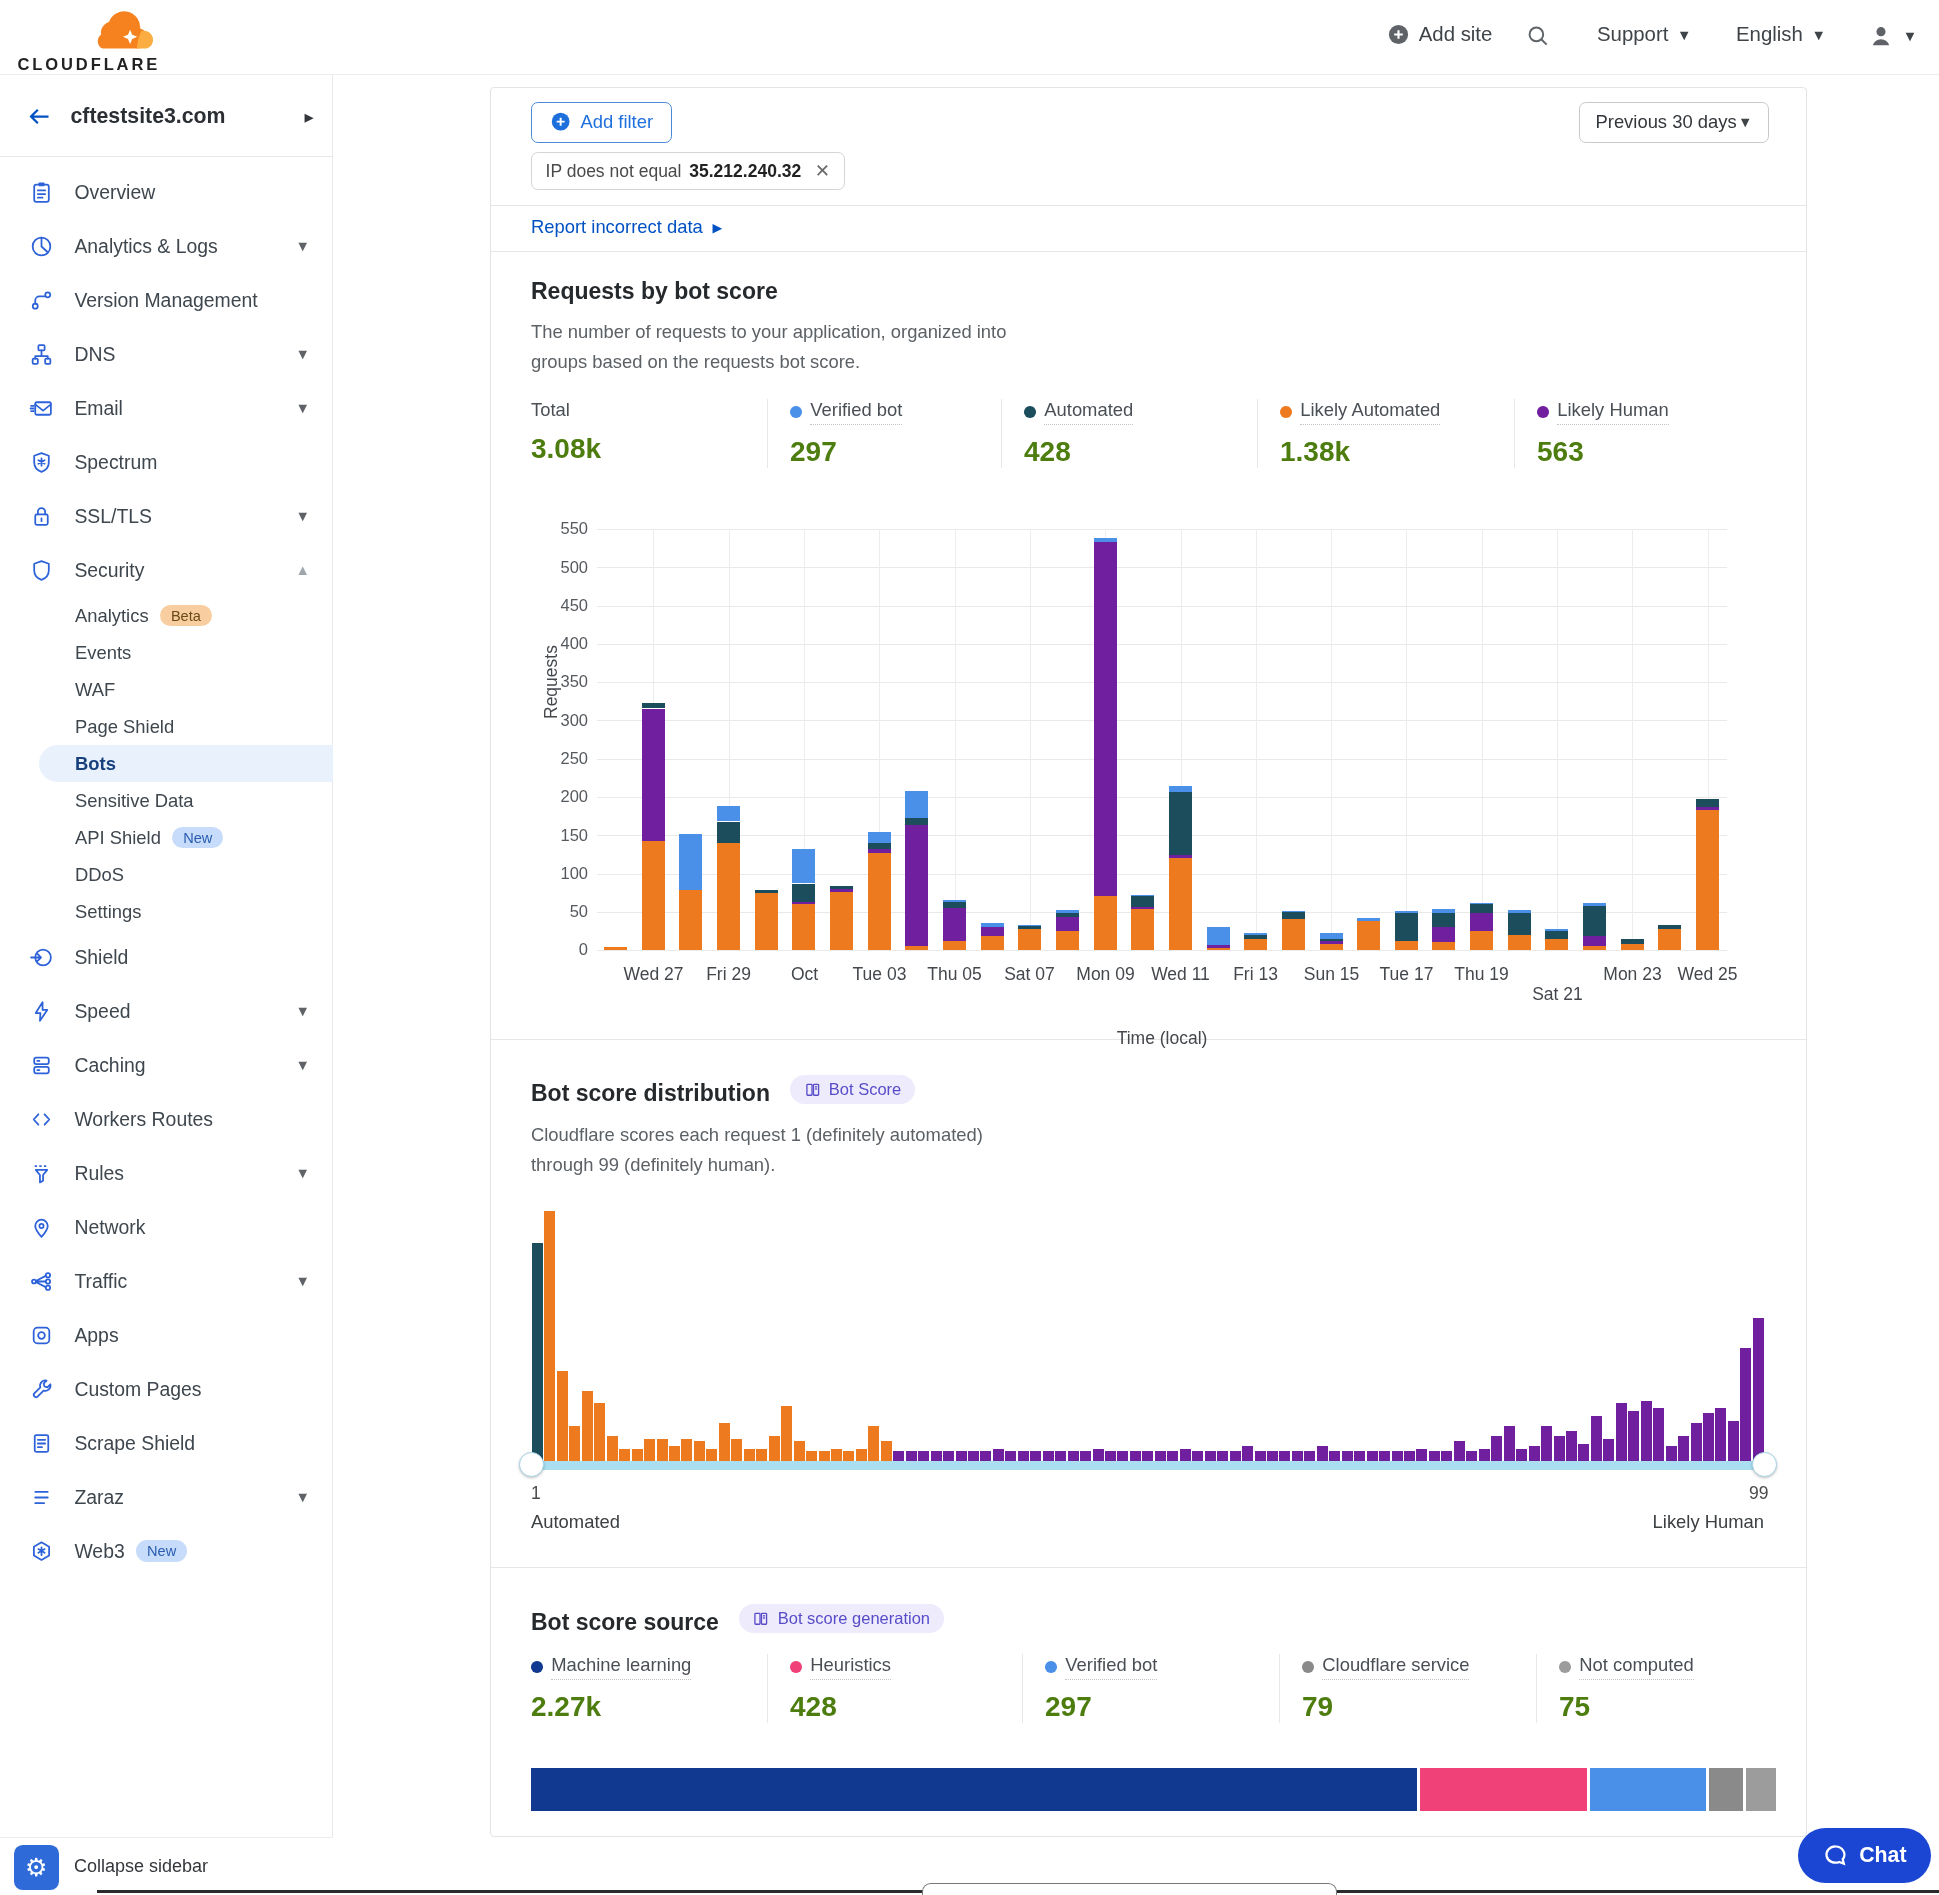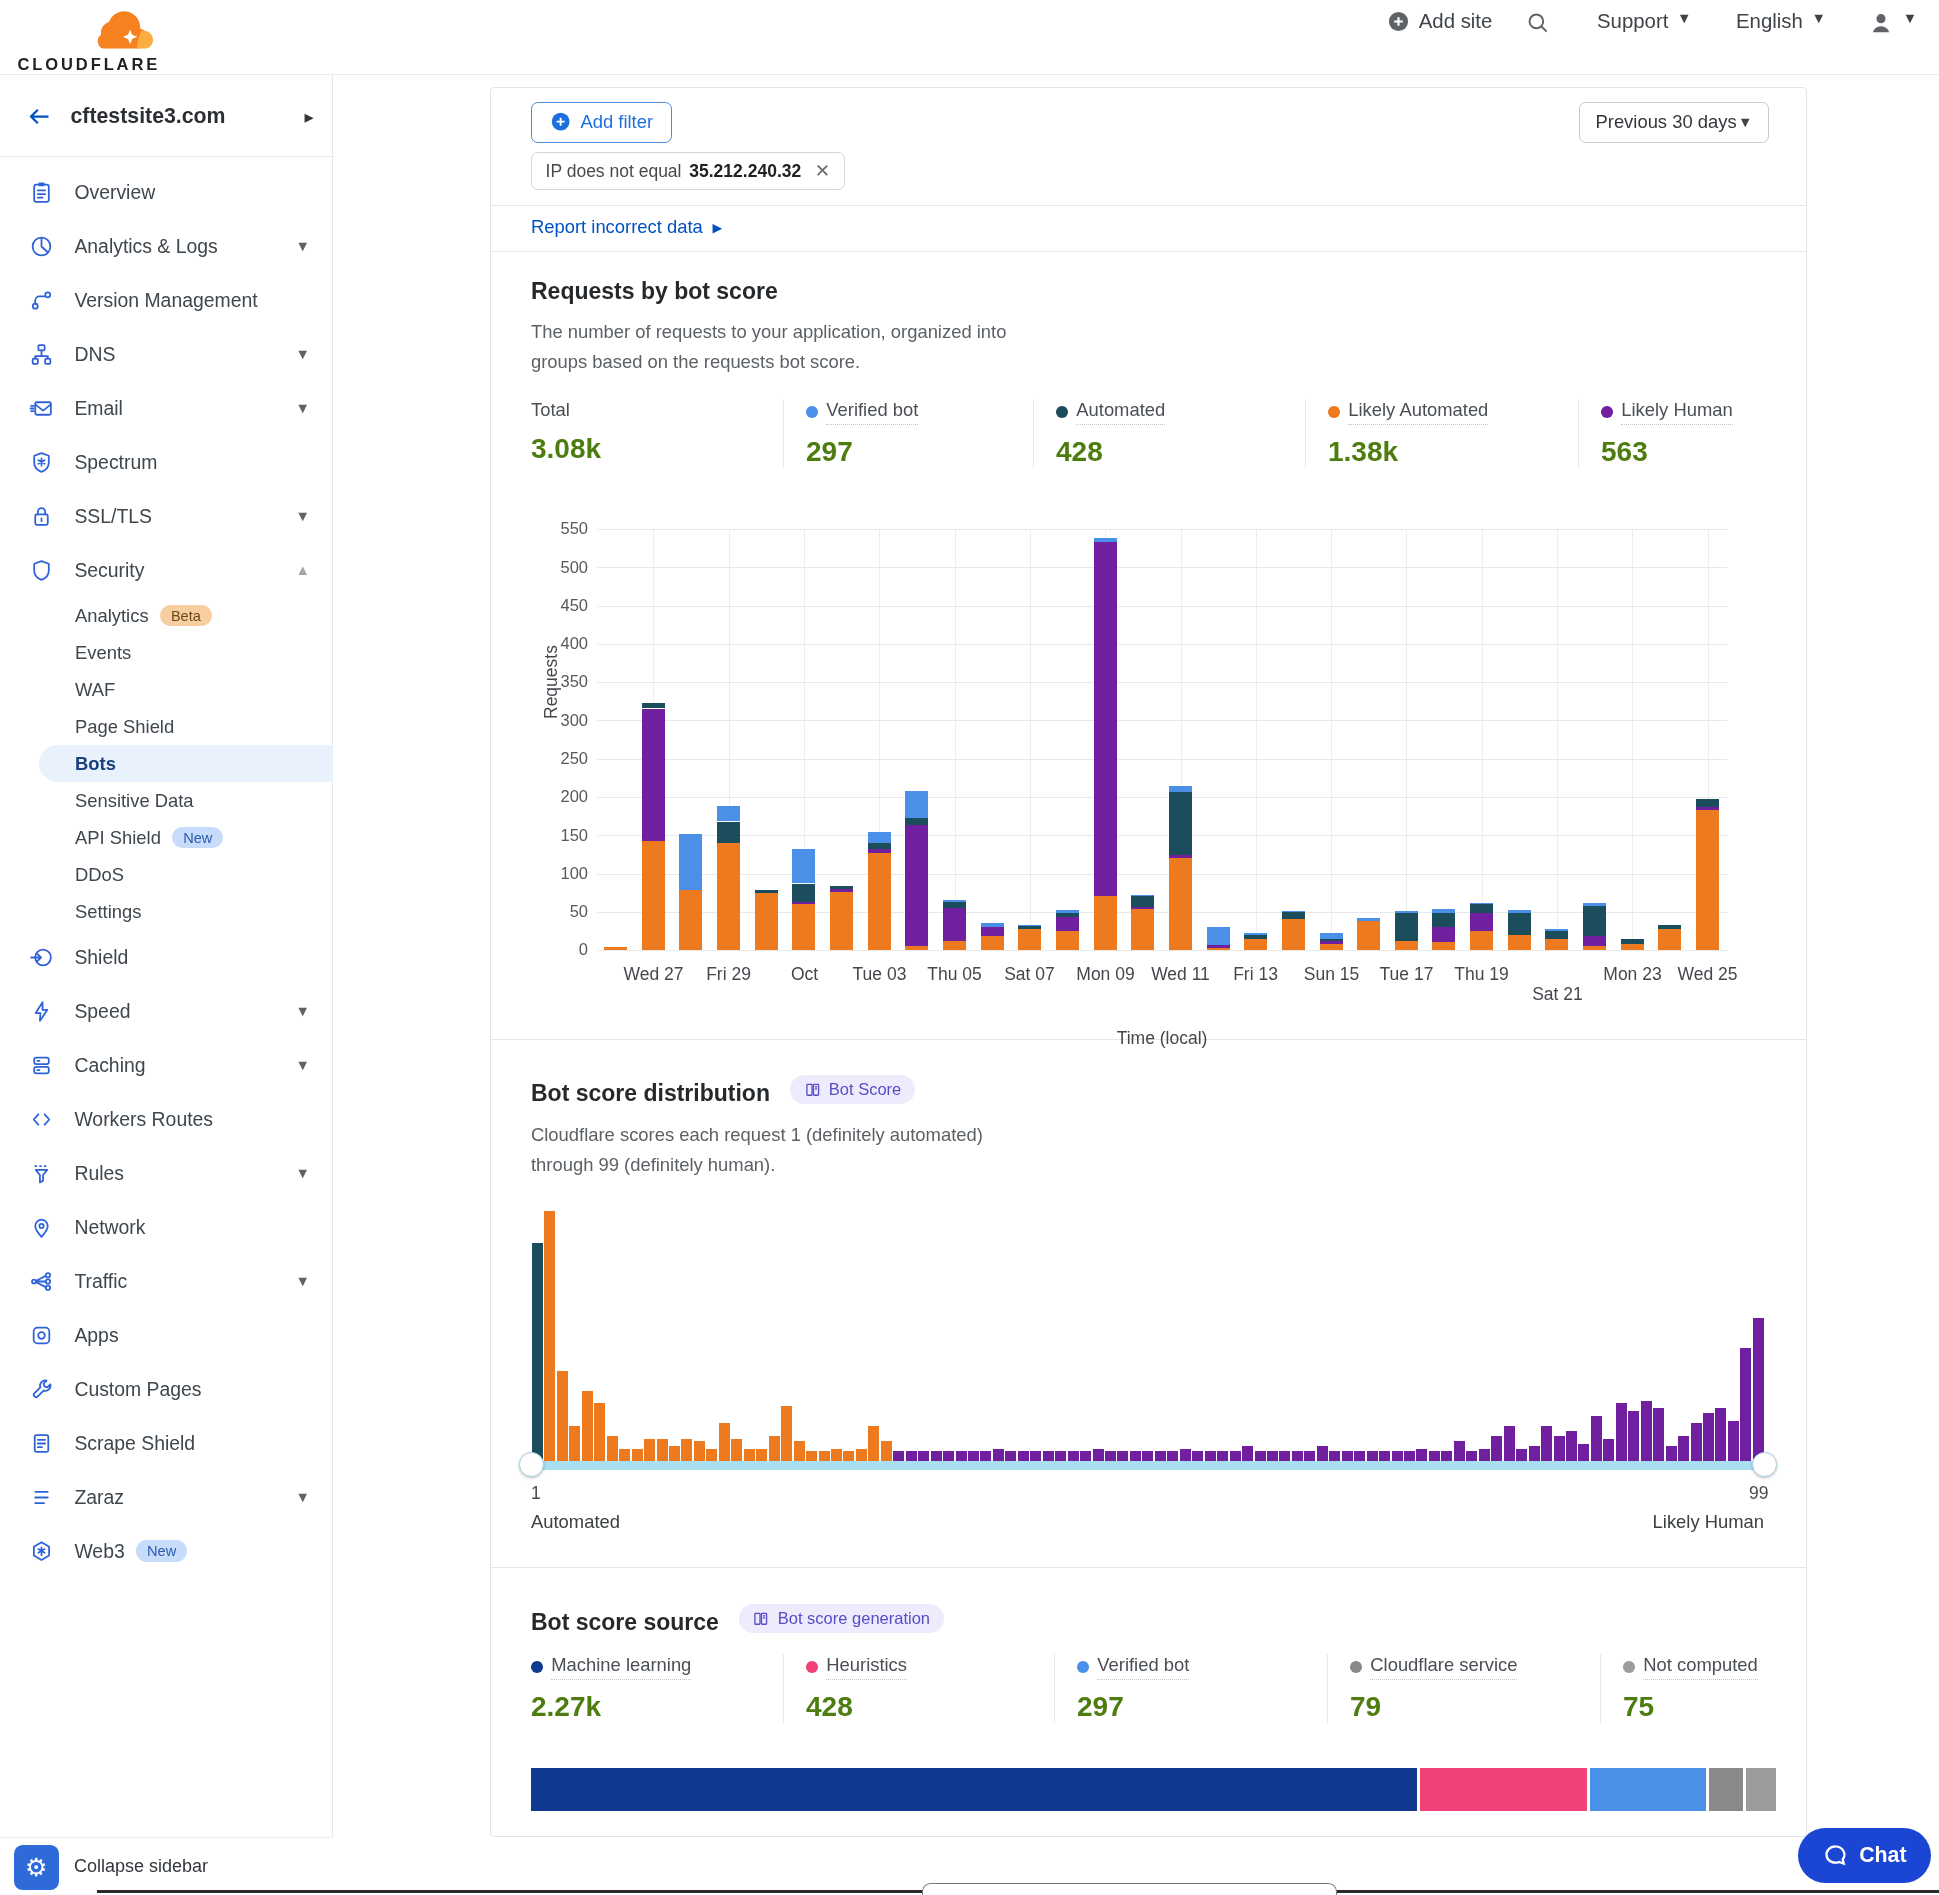--- a/index.html
+++ b/index.html
@@ -4,21 +4,21 @@
 <style>
   * { box-sizing: border-box; margin:0; padding:0; }
   body { font-family: "Liberation Sans", sans-serif; background:#fff; }
   .page { position:relative; width:1940px; height:1895px; background:#fff; overflow:hidden; }
   .abs { position:absolute; }
 
   
   .topnav { position:absolute; left:0; top:0; width:1940px; height:75px; background:#fff; border-bottom:1px solid #ececec; z-index:5; }
   .logo-cloud { position:absolute; left:86px; top:9.7px; width:70px; height:45px; }
   .logo-word { position:absolute; left:17.5px; top:55px; font-size:16.5px; font-weight:700; letter-spacing:2.9px; color:#222; }
-  .nav-item { position:absolute; top:10px; display:flex; gap:8.7px; font-size:20.4px; color:#3f4449; cursor:pointer; }
+  .nav-item { position:absolute; top:23px; display:flex; align-items:center; gap:8.7px; font-size:20.4px; color:#3f4449; cursor:pointer; }
   .caret { font-size:14.6px; color:#3f4449; }
 
   
   .sidebar { position:absolute; left:0; top:75px; width:333px; height:1820px; background:#fff; border-right:1px solid #e8e8e8; }
   .site-row { position:absolute; left:0; top:19.4px; width:333px; height:45px; display:flex; align-items:center; }
   .site-name { font-size:21.3px; font-weight:700; color:#2b2f33; margin-left:17.5px; }
   .site-chev { position:absolute; right:19.4px; font-size:18.4px; color:#33373b; }
   .sb-divider { position:absolute; left:0; top:81px; width:333px; height:1px; background:#e8e8e8; }
   .sb-list { position:absolute; left:0; top:90px; width:333px; }
   .sb-item { height:54px; display:flex; align-items:center; padding-left:29px; position:relative; cursor:pointer; }
@@ -43,21 +43,21 @@
   .chip b { color:#222; font-weight:600; }
   .chip .x { color:#6b6b6b; font-size:18.4px; margin-left:5.8px; cursor:pointer; }
   .select-range { position:absolute; left:1088px; top:13.6px; width:190px; height:41px; border:1px solid #c9c9c9; border-radius:6.8px; background:#fff; display:flex; align-items:center; justify-content:space-between; padding:0 15.5px; font-size:18.4px; color:#33373b; cursor:pointer; }
   .report-link { position:absolute; left:40px; top:128px; display:flex; align-items:center; gap:9.7px; color:#0051C3; font-size:18.4px; cursor:pointer; }
   .report-link .tri { font-size:12.6px; }
 
   .h-title { font-size:23px; font-weight:700; color:#26292c; }
   .desc { font-size:18.4px; color:#5c6166; line-height:30px; }
   .doc-badge { display:inline-flex; align-items:center; gap:7.8px; background:#EDEBFC; color:#584CC9; font-size:16.5px; border-radius:15.5px; padding:4.9px 13.6px; margin-left:15.5px; position:relative; top:-2.9px; cursor:pointer; }
 
-  .stats-row { position:absolute; left:40px; display:flex;gap:16px; }
+  .stats-row { position:absolute; left:40px; display:flex; }
   .stat-col { padding-right:9.7px; }
   .stat-col.bord { border-left:1px solid #e8e8e8; padding-left:22px; }
   .stat-label { font-size:18.4px; color:#4a4f55; display:inline-flex; align-items:center; gap:8.7px; }
   .stat-label .u { border-bottom:1.9px dotted #c4c4c4; padding-bottom:2.9px; }
   .dot { width:11.6px; height:11.6px; border-radius:50%; display:inline-block; }
   .stat-value { font-size:28px; font-weight:600; color:#4d7c0f; margin-top:11.6px; }
 
   .plot { position:absolute; left:106px; top:441px; width:1130px; height:421px; }
   .gridline-h { position:absolute; left:0; width:1130px; height:1px; background:#e9e9e9; }
   .gridline-v { position:absolute; top:0; width:1px; height:421px; background:#ededed; }

